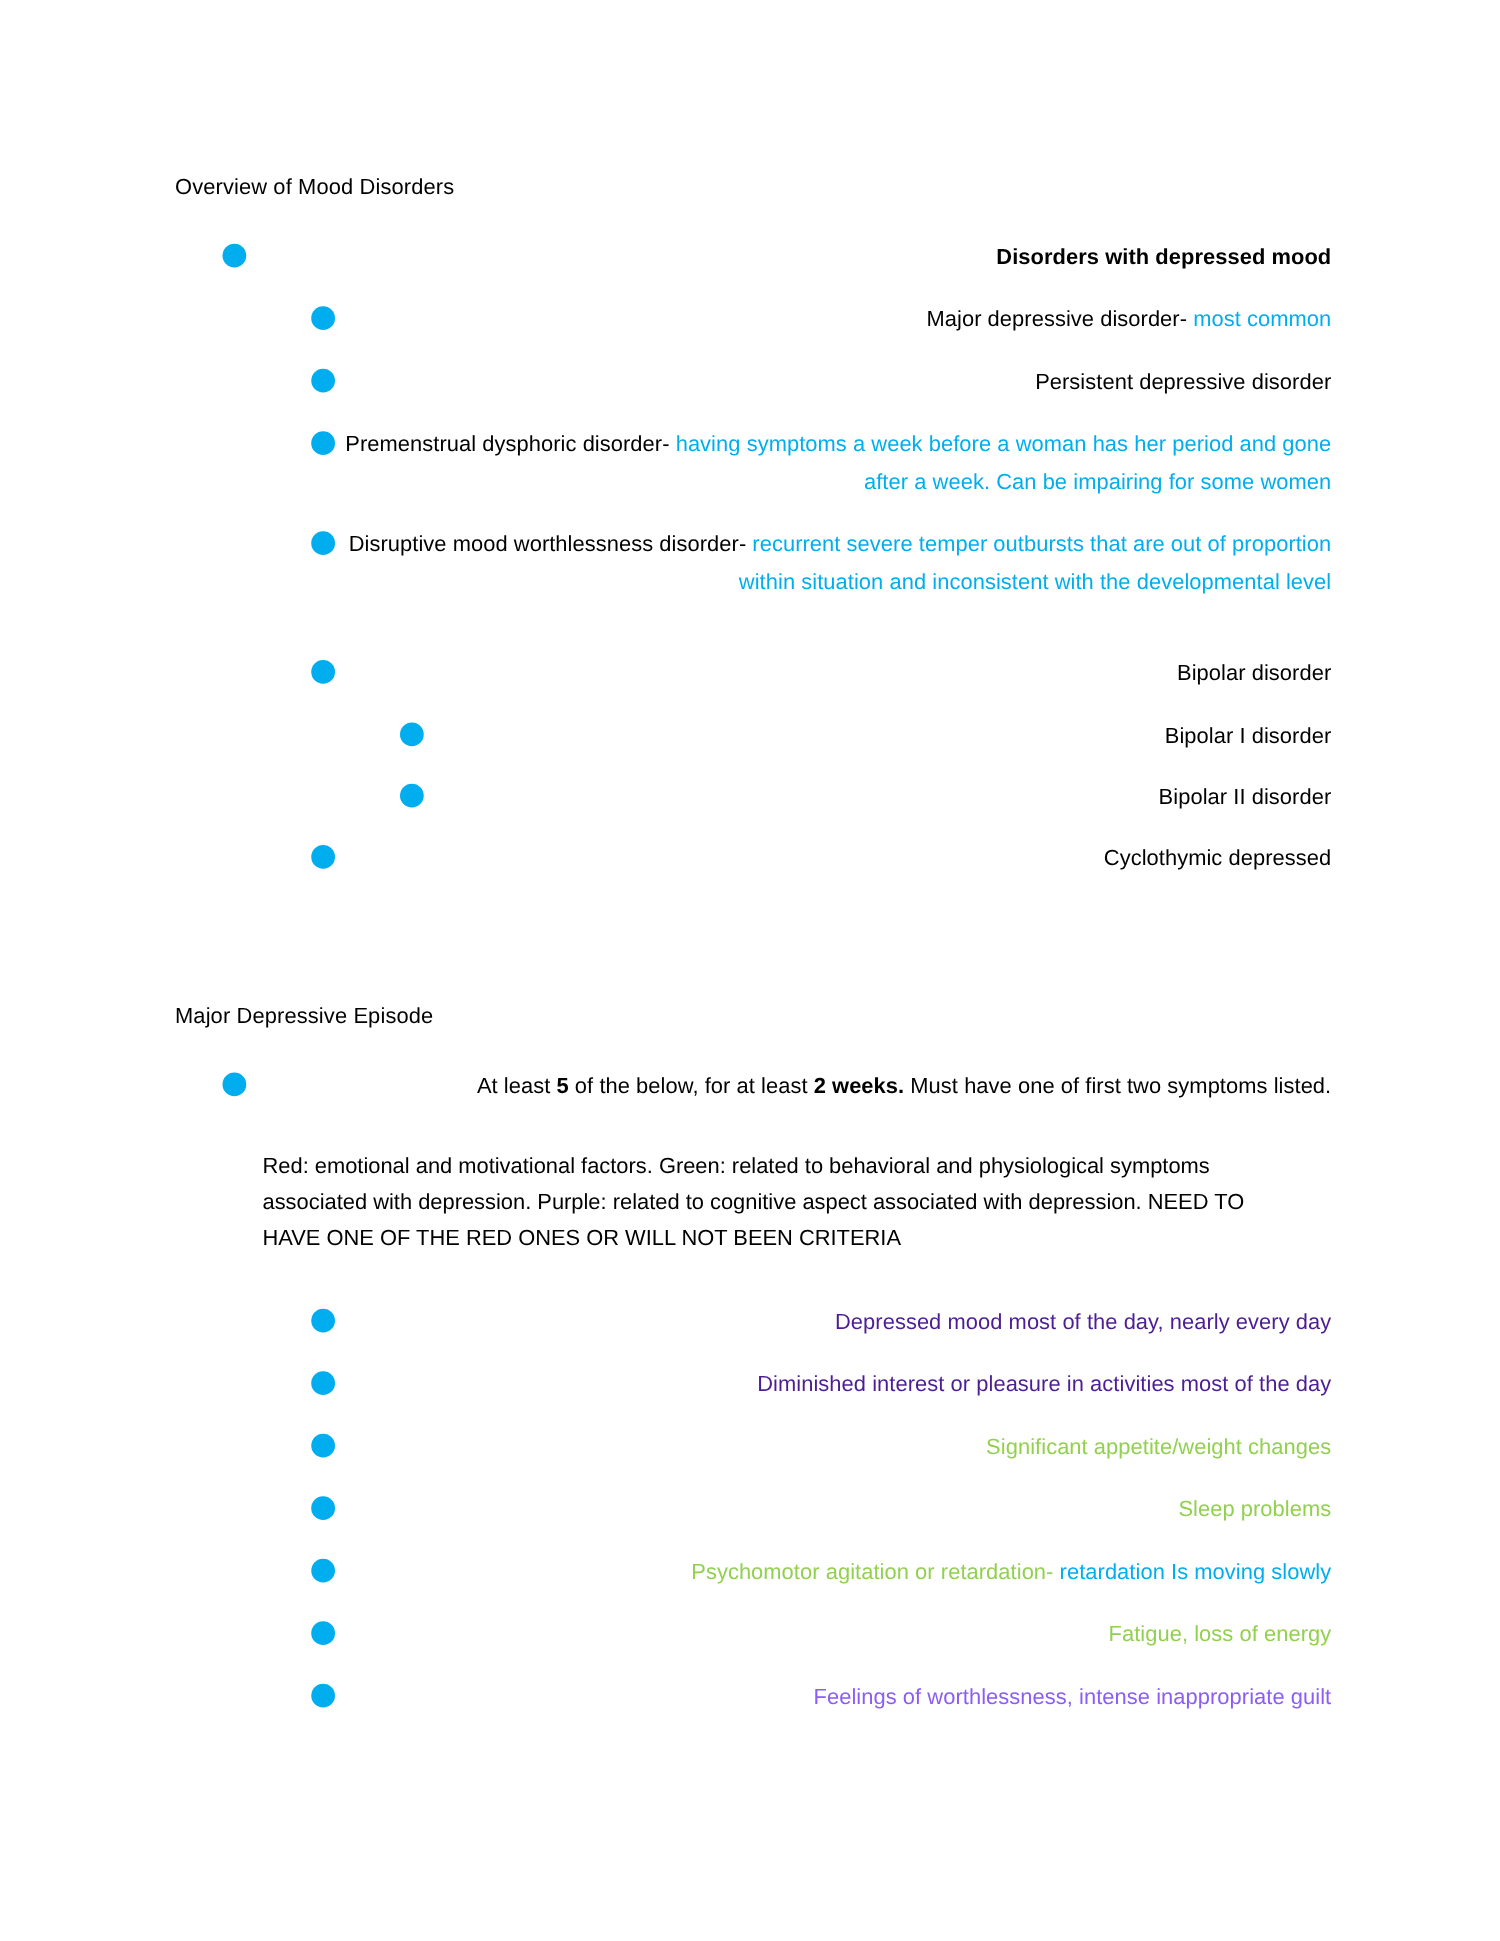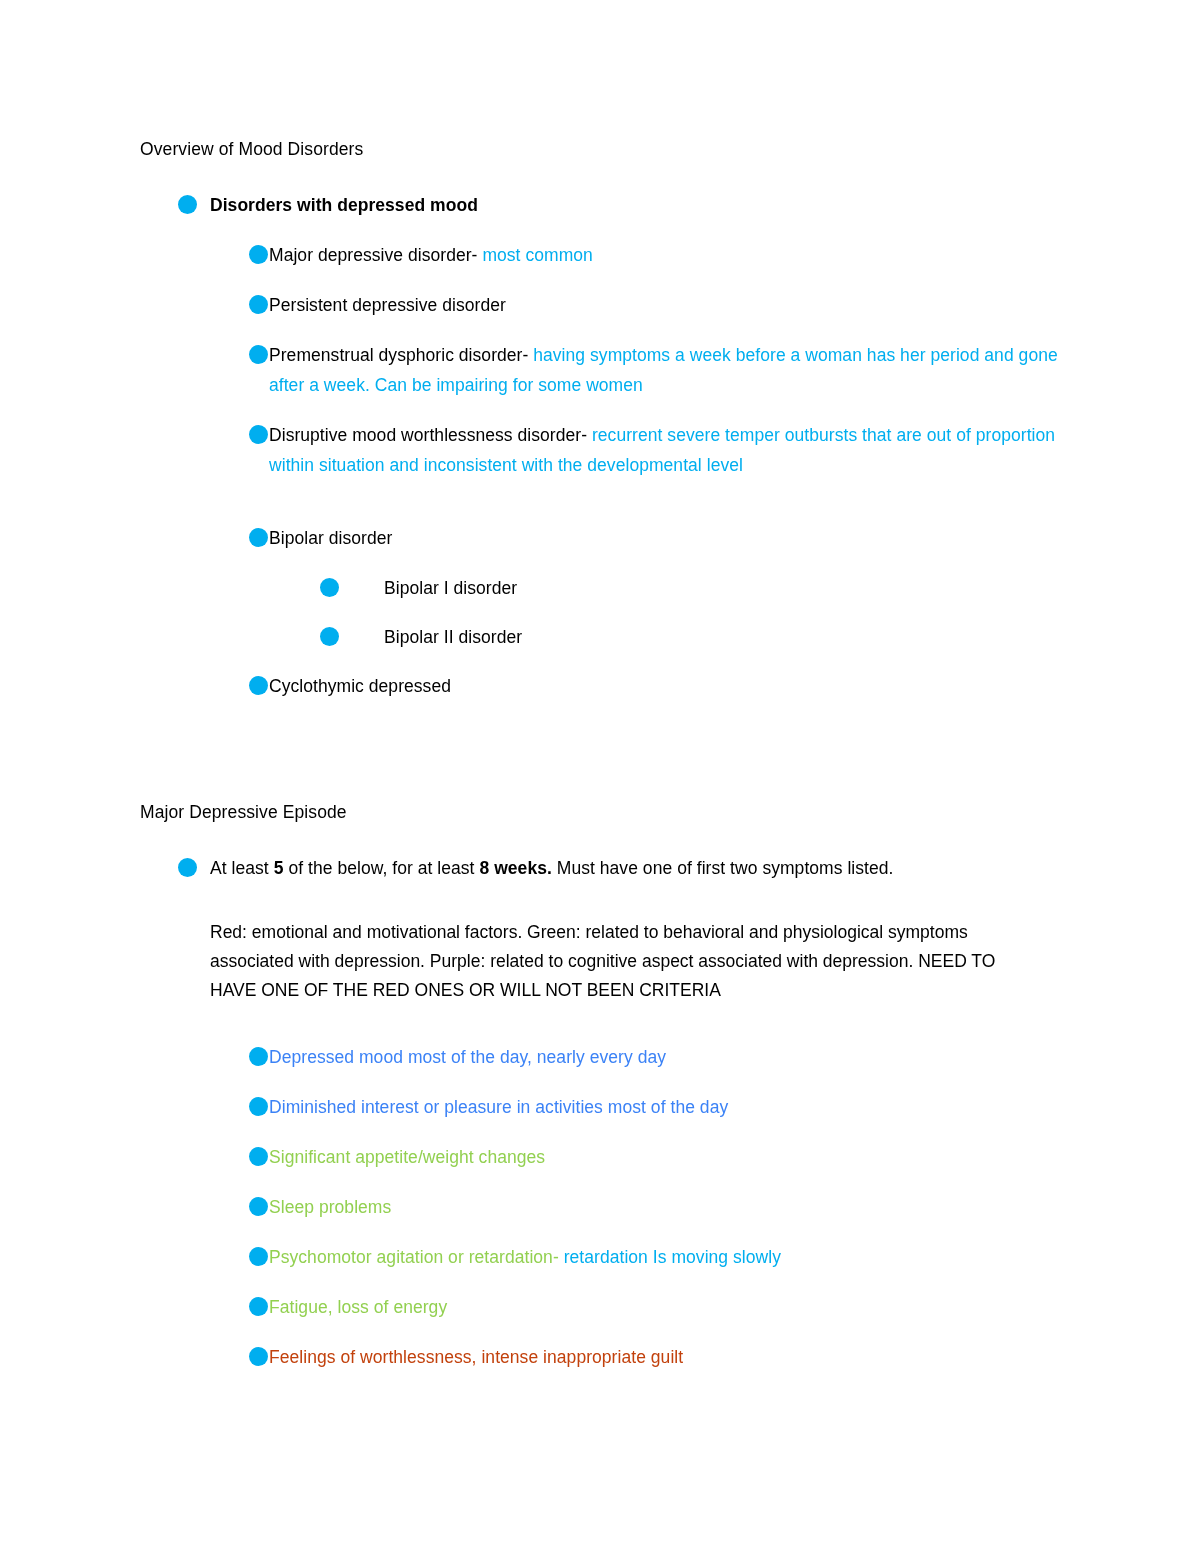--- a/index.html
+++ b/index.html
@@ -36,20 +36,21 @@
     font-weight: 400;
     margin: 0;
     letter-spacing: 0.1px;
   }
 
   
   .row {
     display: flex;
     align-items: flex-start;
     margin: 0;
+    text-align: right;
   }
   .bullet {
     flex: 0 0 auto;
     width: 19px;
     height: 19px;
     border-radius: 50%;
     background: #00AEEF;
     margin-top: 5px;
   }
   .row-text {
@@ -80,23 +81,23 @@
   .plain-para {
     margin-left: 70px;
     width: 820px;
     font-size: 17.5px;
     line-height: 29px;
     color: #000000;
   }
 
   
   .c-blue   { color: #00AEEF; }
-  .c-red    { color: #3b82f6; }
+  .c-red    { color: #4c1d95; }
   .c-green  { color: #92D050; }
-  .c-purple { color: #c2410c; }
+  .c-purple { color: #8b5cf6; }
   .c-black  { color: #000000; }
   .b { font-weight: 700; }
 </style>
 </head>
 <body>
 
 <div class="page">
   <div class="content">
 
     <h1 class="section-heading">Overview of Mood Disorders</h1>
@@ -168,21 +169,21 @@
     </div>
 
     <div class="gap-section"></div>
 
     <h1 class="section-heading">Major Depressive Episode</h1>
 
     <div class="gap-heading-first"></div>
 
     <div class="row lvl1">
       <span class="bullet" style="background: rgb(0, 174, 239);"></span>
-      <span class="row-text"><span>At least </span><span class="b">5</span><span> of the below, for at least </span><span class="b">8 weeks.</span><span>  Must have one of first two symptoms listed.</span></span>
+      <span class="row-text"><span>At least </span><span class="b">5</span><span> of the below, for at least </span><span class="b">2 weeks.</span><span>  Must have one of first two symptoms listed.</span></span>
     </div>
 
     <div class="gap-para"></div>
 
     <p class="plain-para">Red: emotional and motivational factors. Green: related to behavioral and physiological symptoms associated with depression. Purple: related to cognitive aspect associated with depression. NEED TO HAVE ONE OF THE RED ONES OR WILL NOT BEEN CRITERIA</p>
 
     <div class="gap-item"></div>
 
     <div class="row lvl2">
       <span class="bullet" style="background: rgb(0, 174, 239);"></span>

